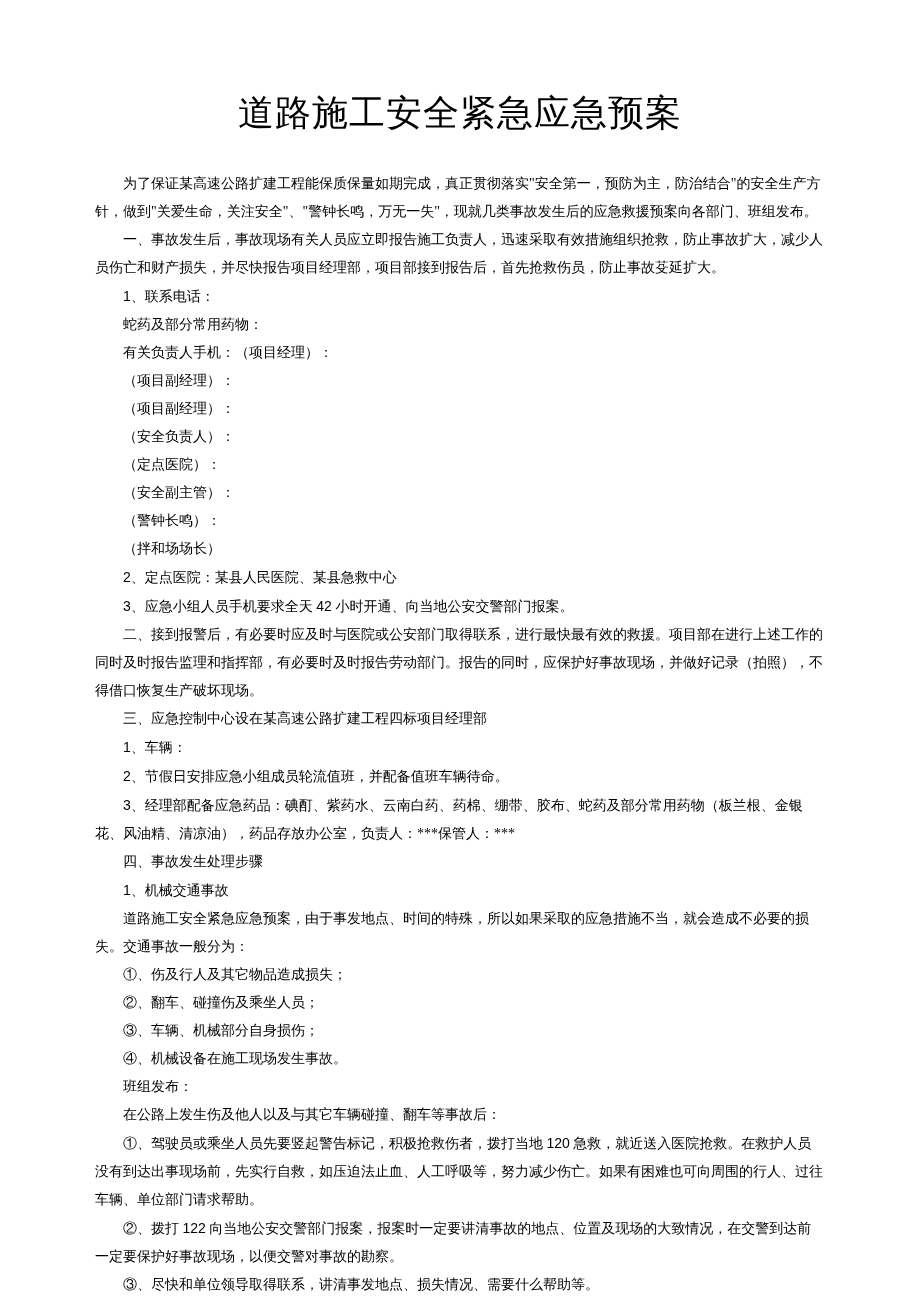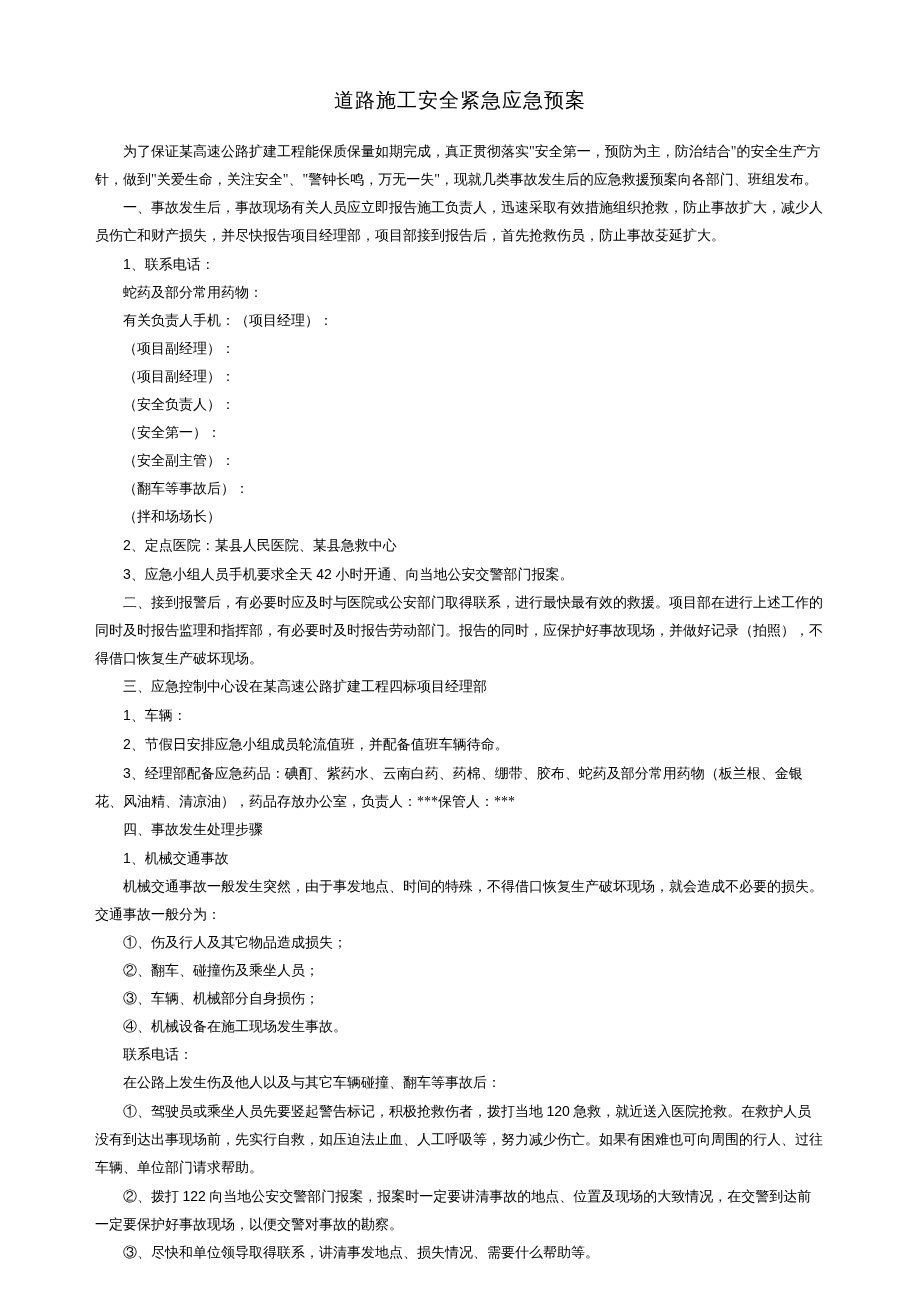--- a/index.html
+++ b/index.html
@@ -8,23 +8,23 @@
       padding: 80px 95px;
       font-family: "SimSun", "宋体", serif;
       font-size: 14px;
       color: #000000;
       line-height: 2.0;
       width: 920px;
       box-sizing: border-box;
     }
     h1 {
       text-align: center;
-      font-size: 20px;
+      font-size: 36px;
       font-weight: normal;
-      font-family: Liberation Sans, sans-serif;
+      font-family: Liberation Mono, monospace;
       margin: 0 0 18px 0;
       letter-spacing: 1px;
     }
     p {
       margin: 0;
       text-indent: 2em;
     }
     .num {
       font-family: Arial, sans-serif;
     }
@@ -38,50 +38,50 @@
 
 <p>一、事故发生后，事故现场有关人员应立即报告施工负责人，迅速采取有效措施组织抢救，防止事故扩大，减少人员伤亡和财产损失，并尽快报告项目经理部，项目部接到报告后，首先抢救伤员，防止事故芟延扩大。</p>
 
 <p><span class="num">1</span><span>、联系电话：</span></p>
 
 <p>蛇药及部分常用药物：</p>
 <p>有关负责人手机：（项目经理）：</p>
 <p>（项目副经理）：</p>
 <p>（项目副经理）：</p>
 <p>（安全负责人）：</p>
-<p>（安全第一）：</p>
+<p>（定点医院）：</p>
 <p>（安全副主管）：</p>
-<p>（翻车等事故后）：</p>
+<p>（警钟长鸣）：</p>
 <p>（拌和场场长）</p>
 
 <p><span class="num">2</span><span>、定点医院：某县人民医院、某县急救中心</span></p>
 
 <p><span class="num">3</span><span>、应急小组人员手机要求全天 </span><span class="num">42</span><span> 小时开通、向当地公安交警部门报案。</span></p>
 
 <p>二、接到报警后，有必要时应及时与医院或公安部门取得联系，进行最快最有效的救援。项目部在进行上述工作的同时及时报告监理和指挥部，有必要时及时报告劳动部门。报告的同时，应保护好事故现场，并做好记录（拍照），不得借口恢复生产破坏现场。</p>
 
 <p>三、应急控制中心设在某高速公路扩建工程四标项目经理部</p>
 
 <p><span class="num">1</span><span>、车辆：</span></p>
 
 <p><span class="num">2</span><span>、节假日安排应急小组成员轮流值班，并配备值班车辆待命。</span></p>
 
 <p><span class="num">3</span><span>、经理部配备应急药品：碘酊、紫药水、云南白药、药棉、绷带、胶布、蛇药及部分常用药物（板兰根、金银花、风油精、清凉油），药品存放办公室，负责人：***保管人：***</span></p>
 
 <p>四、事故发生处理步骤</p>
 
 <p><span class="num">1</span><span>、机械交通事故</span></p>
 
-<p>机械交通事故一般发生突然，由于事发地点、时间的特殊，不得借口恢复生产破坏现场，就会造成不必要的损失。交通事故一般分为：</p>
+<p>道路施工安全紧急应急预案，由于事发地点、时间的特殊，所以如果采取的应急措施不当，就会造成不必要的损失。交通事故一般分为：</p>
 
 <p>①、伤及行人及其它物品造成损失；</p>
 <p>②、翻车、碰撞伤及乘坐人员；</p>
 <p>③、车辆、机械部分自身损伤；</p>
 <p>④、机械设备在施工现场发生事故。</p>
 
-<p>联系电话：</p>
+<p>班组发布：</p>
 <p>在公路上发生伤及他人以及与其它车辆碰撞、翻车等事故后：</p>
 
 <p><span>①、驾驶员或乘坐人员先要竖起警告标记，积极抢救伤者，拨打当地 </span><span class="num">120</span><span> 急救，就近送入医院抢救。在救护人员没有到达出事现场前，先实行自救，如压迫法止血、人工呼吸等，努力减少伤亡。如果有困难也可向周围的行人、过往车辆、单位部门请求帮助。</span></p>
 
 <p><span>②、拨打 </span><span class="num">122</span><span> 向当地公安交警部门报案，报案时一定要讲清事故的地点、位置及现场的大致情况，在交警到达前一定要保护好事故现场，以便交警对事故的勘察。</span></p>
 
 <p>③、尽快和单位领导取得联系，讲清事发地点、损失情况、需要什么帮助等。</p>
 
 </body></html>

